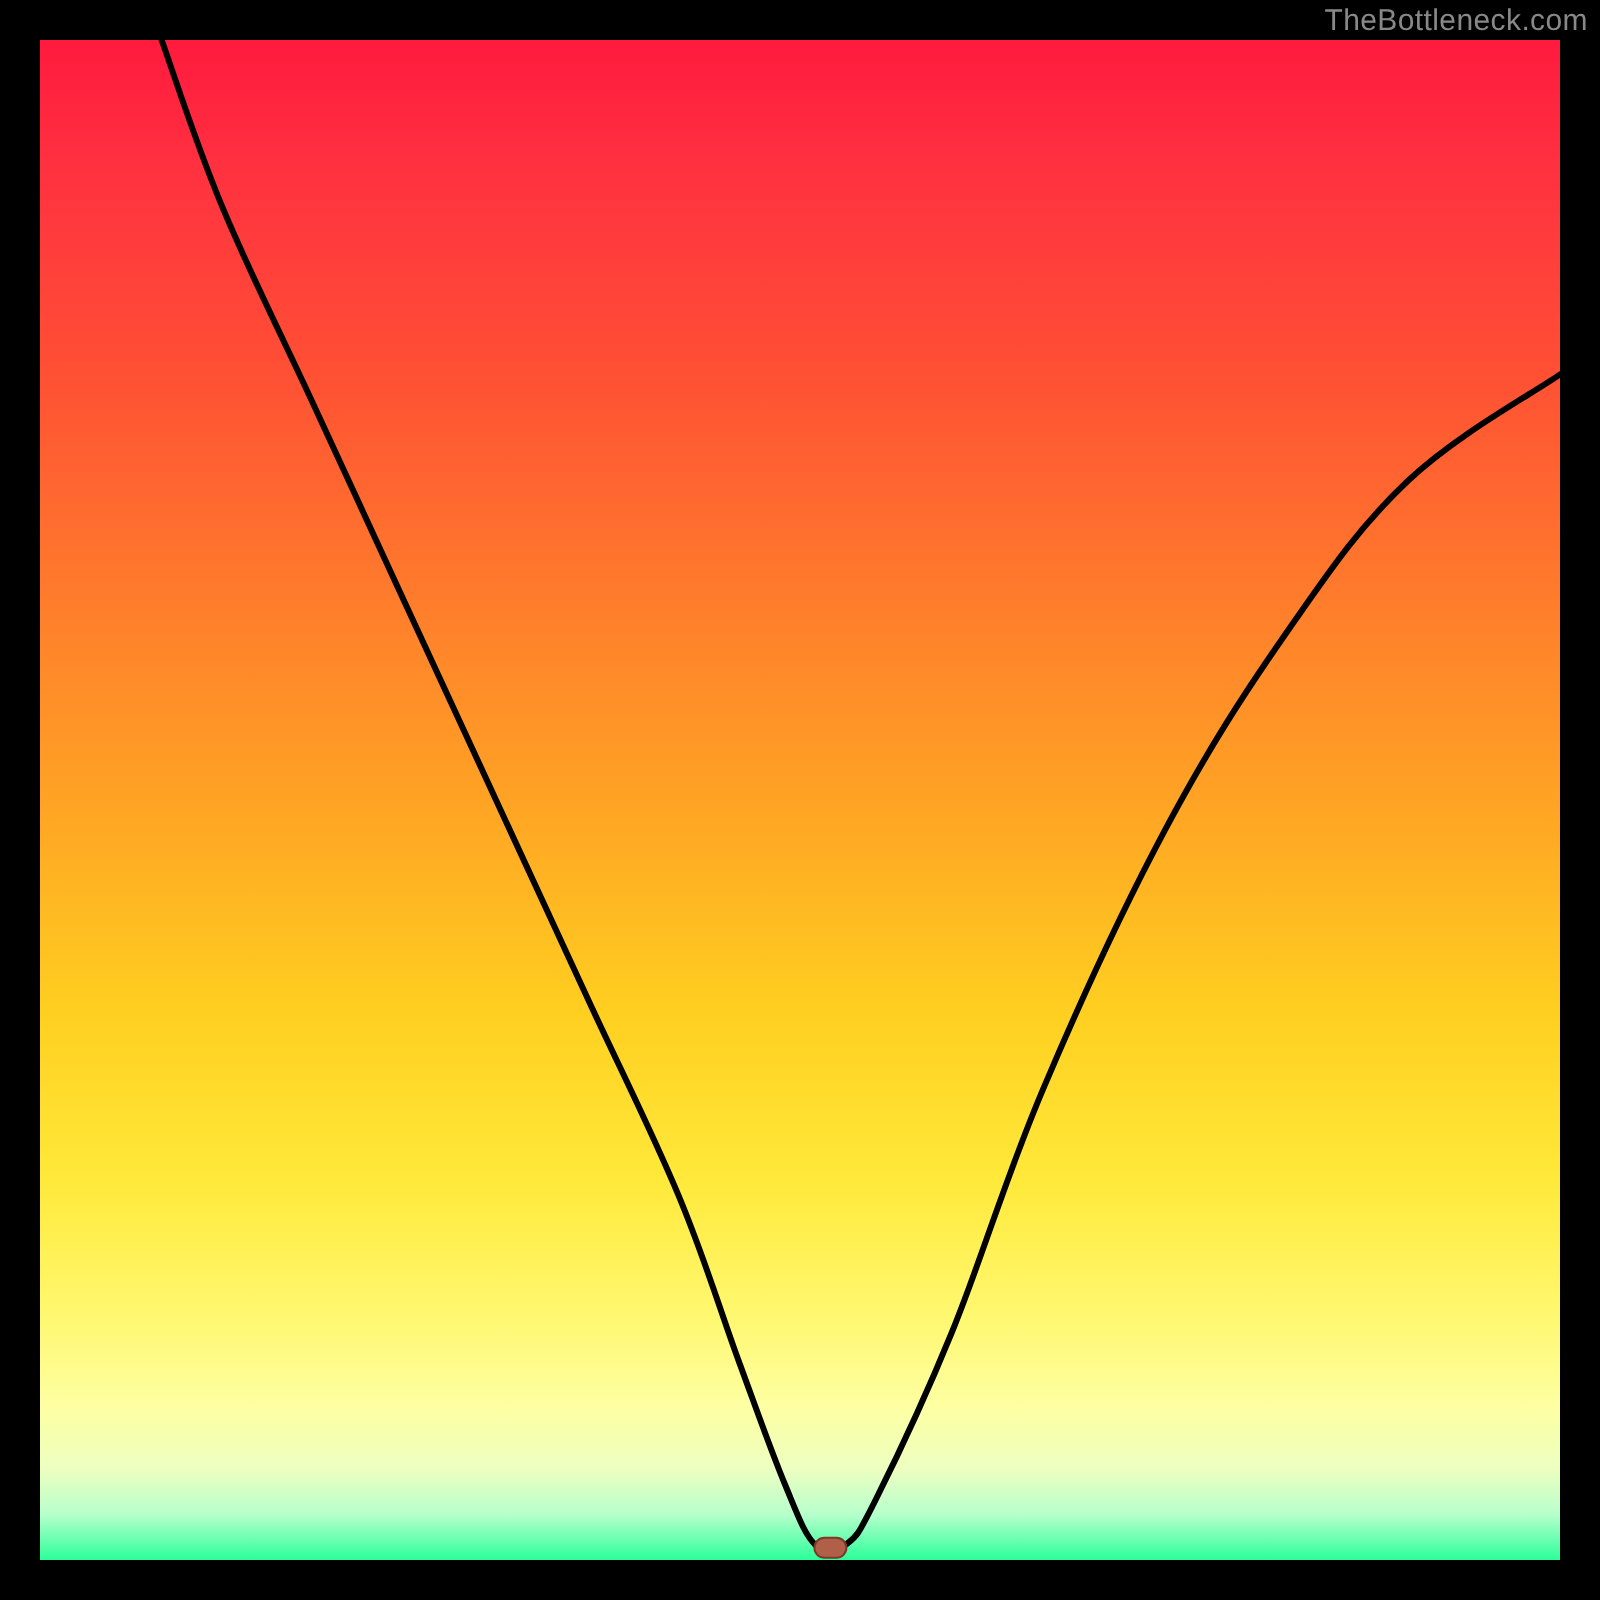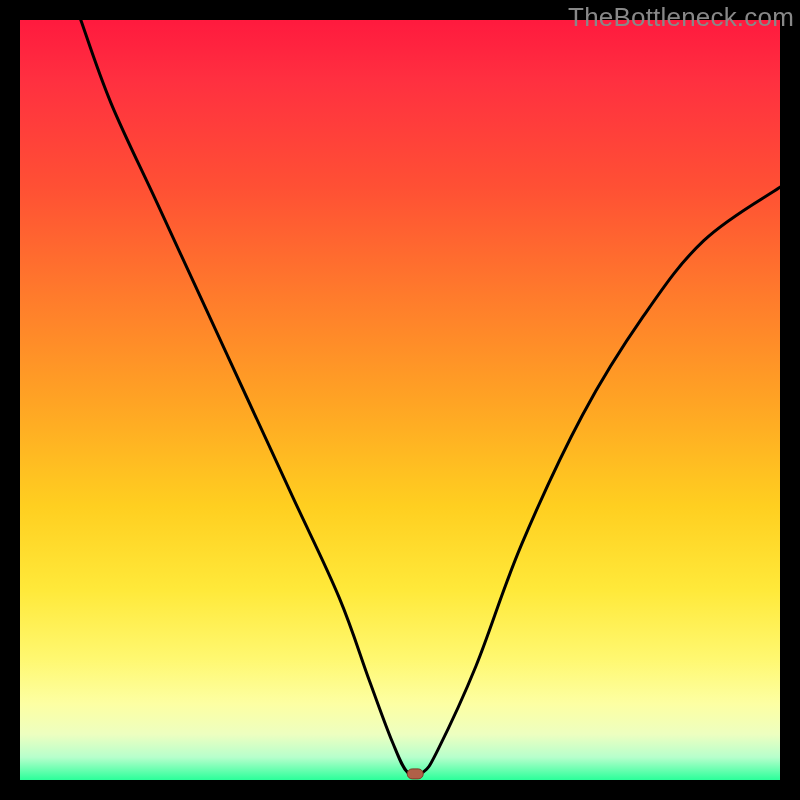--- a/index.html
+++ b/index.html
@@ -60,21 +60,21 @@
   .marker {
     fill: #b06048;
     stroke: #803826;
     stroke-width: 1;
   }
   .watermark {
     position: absolute;
     top: 2px;
     right: 6px;
     color: #888888;
-    font-size: 26px;
+    font-size: 15px;
     font-weight: 500;
     letter-spacing: 0.2px;
     user-select: none;
   }
 </style>
 </head>
 <body>
 
 <div class="stage">
 

